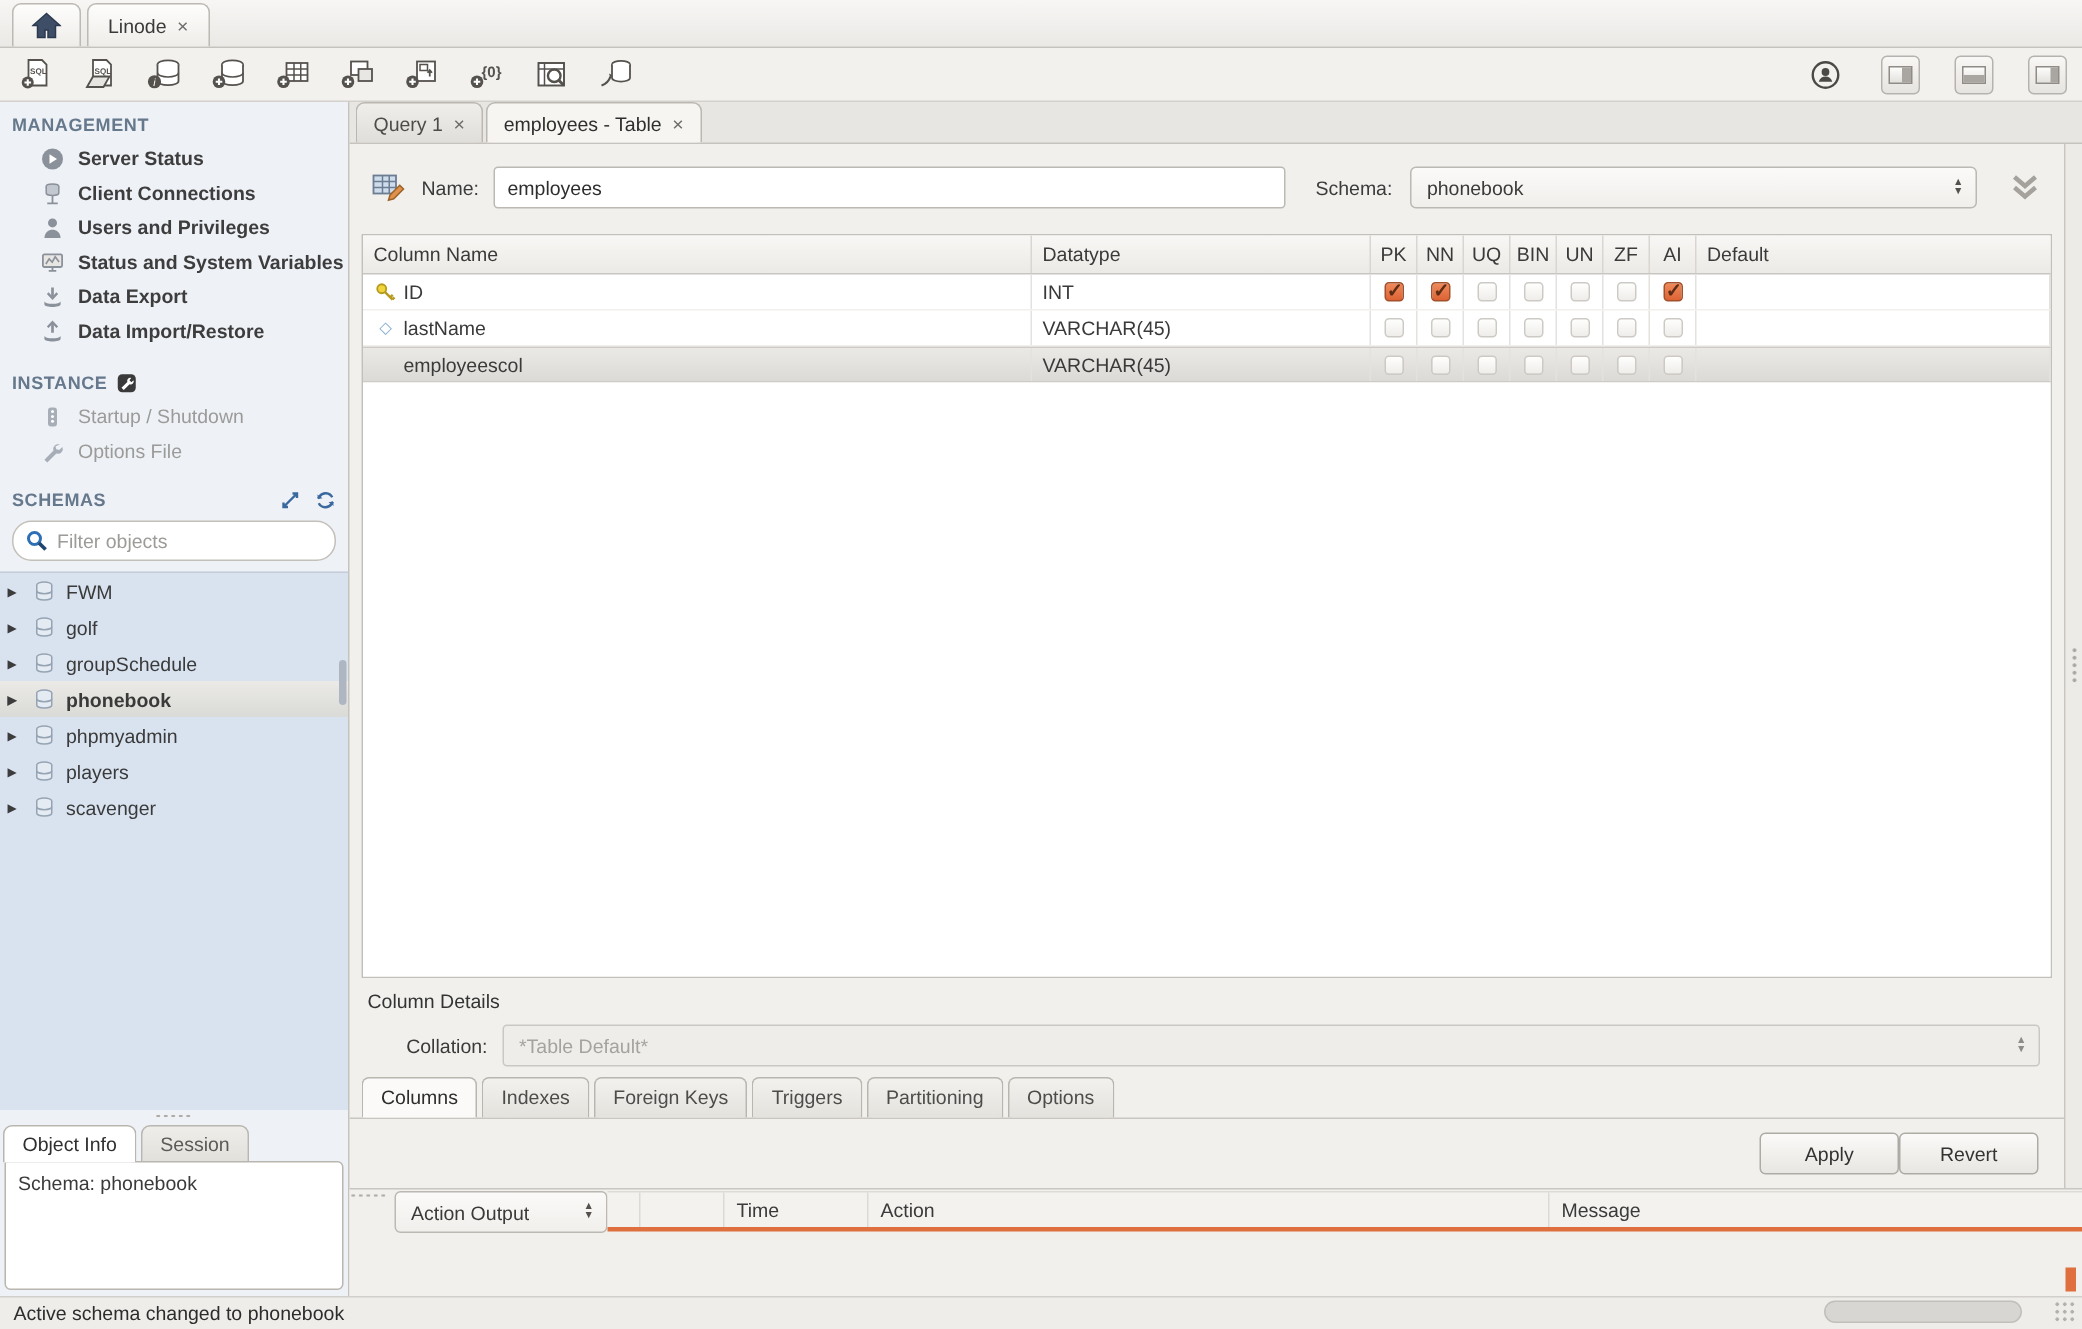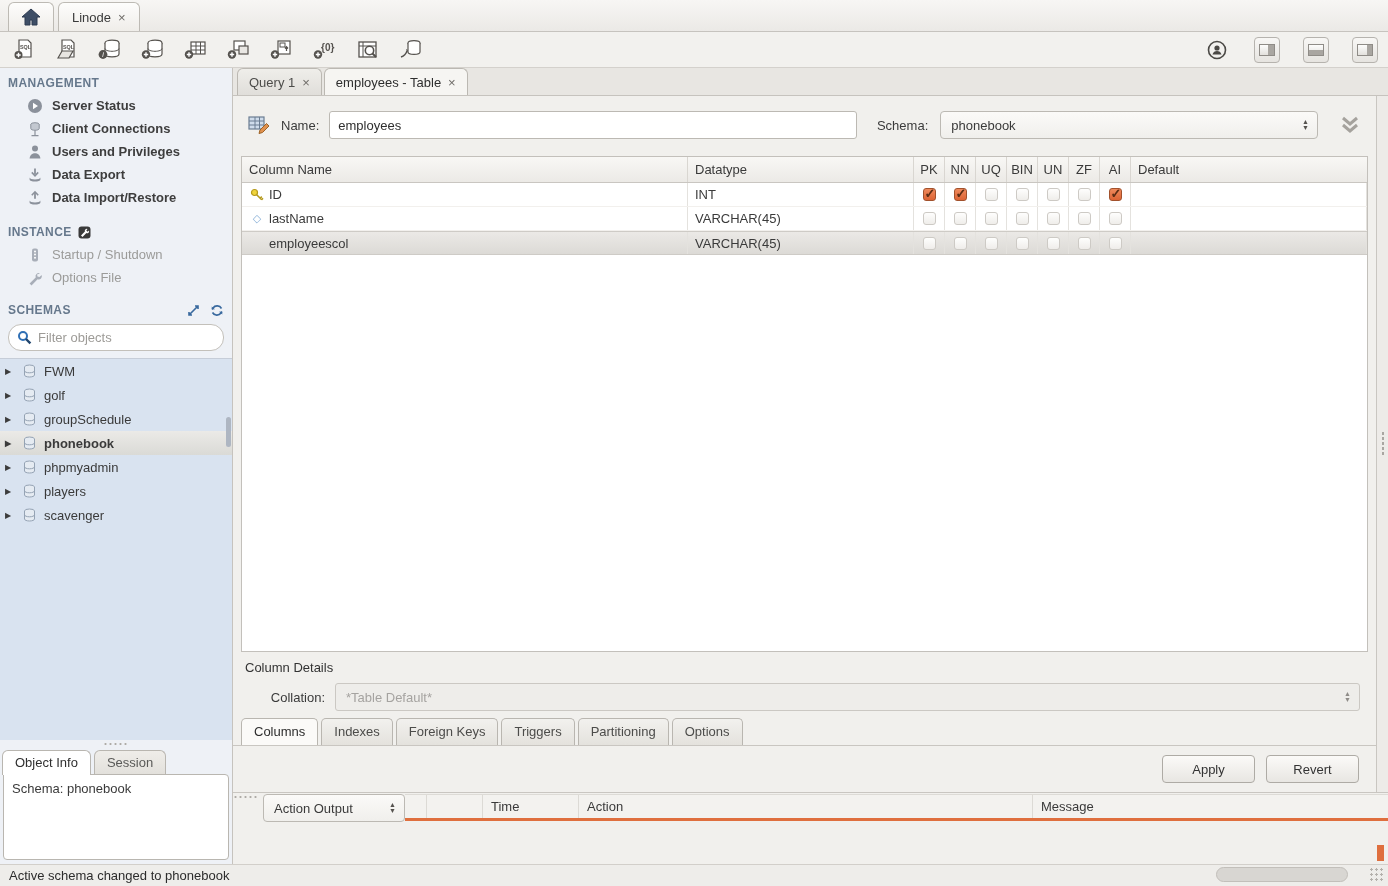--- a/index.html
+++ b/index.html
@@ -91,21 +91,21 @@
   .drow { display:flex; align-items:center; margin:4px 16px 4px 8px; }
   .dlabel { width:84px; text-align:right; margin-right:10px; flex:none; }
   .dsel { flex:1; height:28px; border:1px solid #cbc8c3; border-radius:3px; background:#eeedea; color:#a5a3a0; display:flex; align-items:center; justify-content:space-between; padding:0 8px 0 10px; }
   .dsel .spin { color:#8f8c88; }
   .dta { flex:1; height:74px; background:#fff; border:1px solid #c3c0bb; border-radius:2px; resize:none; outline:none; font-family:"Liberation Sans",sans-serif; }
 
   .btabs { height:31px; display:flex; align-items:flex-end; padding-left:8px; border-bottom:1px solid #c9c6c1; }
   .btab { padding:5px 12px 6px 12px; border:1px solid #b9b6b0; border-bottom:none; border-radius:5px 5px 0 0; background:linear-gradient(#f2f1ee,#e4e2dd); margin-right:3px; color:#4c4c4a; white-space:nowrap; }
   .btab.active { background:#fbfaf8; color:#2d2d2d; position:relative; z-index:2; }
 
-  .applyrow { height:46px; display:flex; align-items:center; justify-content:flex-end; gap:11px; padding:0 17px; }
+  .applyrow { height:46px; display:flex; align-items:center; justify-content:flex-end; gap:0; padding:0 17px; }
   .btn { min-width:93px; height:28px; border:1px solid #aeaba5; border-radius:4px; background:linear-gradient(#fbfaf8,#e8e6e2); display:flex; align-items:center; justify-content:center; color:#333; }
 
   .aout { height:72px; border-top:1px solid #c9c6c1; background:#f1f0ed; display:flex; flex-direction:row; position:relative; }
   .aout-grip { height:7px; display:flex; align-items:center; justify-content:center; }
   .aout-row1 { height:30px; display:flex; align-items:center; padding-left:4px; }
   .aout-sel { width:142px; }
   .aout-head { display:flex; height:27px; margin-top:1px; background:#f3f2ef; border-top:1px solid #dddbd6; border-bottom:3px solid #df6f3e; }
   .ac { border-right:1px solid #dcdad5; display:flex; align-items:center; padding:0 8px; white-space:nowrap; overflow:hidden; }
   .ac1 { width:22px; } .ac2 { width:56px; }
   .ac-time { width:96px; } .ac-action { width:454px; } .ac-msg { width:398px; } .ac-dur { flex:1; border-right:none; }
@@ -265,20 +265,30 @@
         <span class="lbl">Client Connections</span>
       </div>
       <div class="nav-item">
         <span class="nicon">
             <svg width="16" height="16" viewBox="0 0 16 16">
               <circle cx="8" cy="4.6" r="3" fill="#8b919b"></circle>
               <path d="M2.6 14.6c.3-3.8 2.8-5.4 5.4-5.4s5.1 1.6 5.4 5.4z" fill="#8b919b"></path>
             </svg>
           </span>
         <span class="lbl">Users and Privileges</span>
+      </div>
+      <div class="nav-item">
+        <span class="nicon">
+            <svg width="16" height="16" viewBox="0 0 16 16">
+              <rect x="1.6" y="2.6" width="12.8" height="8.4" rx="1" fill="#e8e6e2" stroke="#8b919b" stroke-width="1.2"></rect>
+              <path d="M3.6 9l2.2-3.4 2 2.2 2-3.6 2.6 3.4" fill="none" stroke="#8b919b" stroke-width="1.1"></path>
+              <path d="M5.5 13.6h5M8 11v2.6" stroke="#8b919b" stroke-width="1.2"></path>
+            </svg>
+          </span>
+        <span class="lbl">Status and System Variables</span>
       </div>
       <div class="nav-item">
         <span class="nicon">
             <svg width="16" height="16" viewBox="0 0 16 16">
               <path d="M8 1.6v6" stroke="#8b919b" stroke-width="1.8"></path>
               <path d="M4.8 5.4L8 8.8l3.2-3.4" fill="none" stroke="#8b919b" stroke-width="1.6"></path>
               <path d="M2.6 10.6c0 2.6 10.8 2.6 10.8 0v2.2c0 2.4-10.8 2.4-10.8 0z" fill="#8b919b"></path>
             </svg>
           </span>
         <span class="lbl">Data Export</span>

